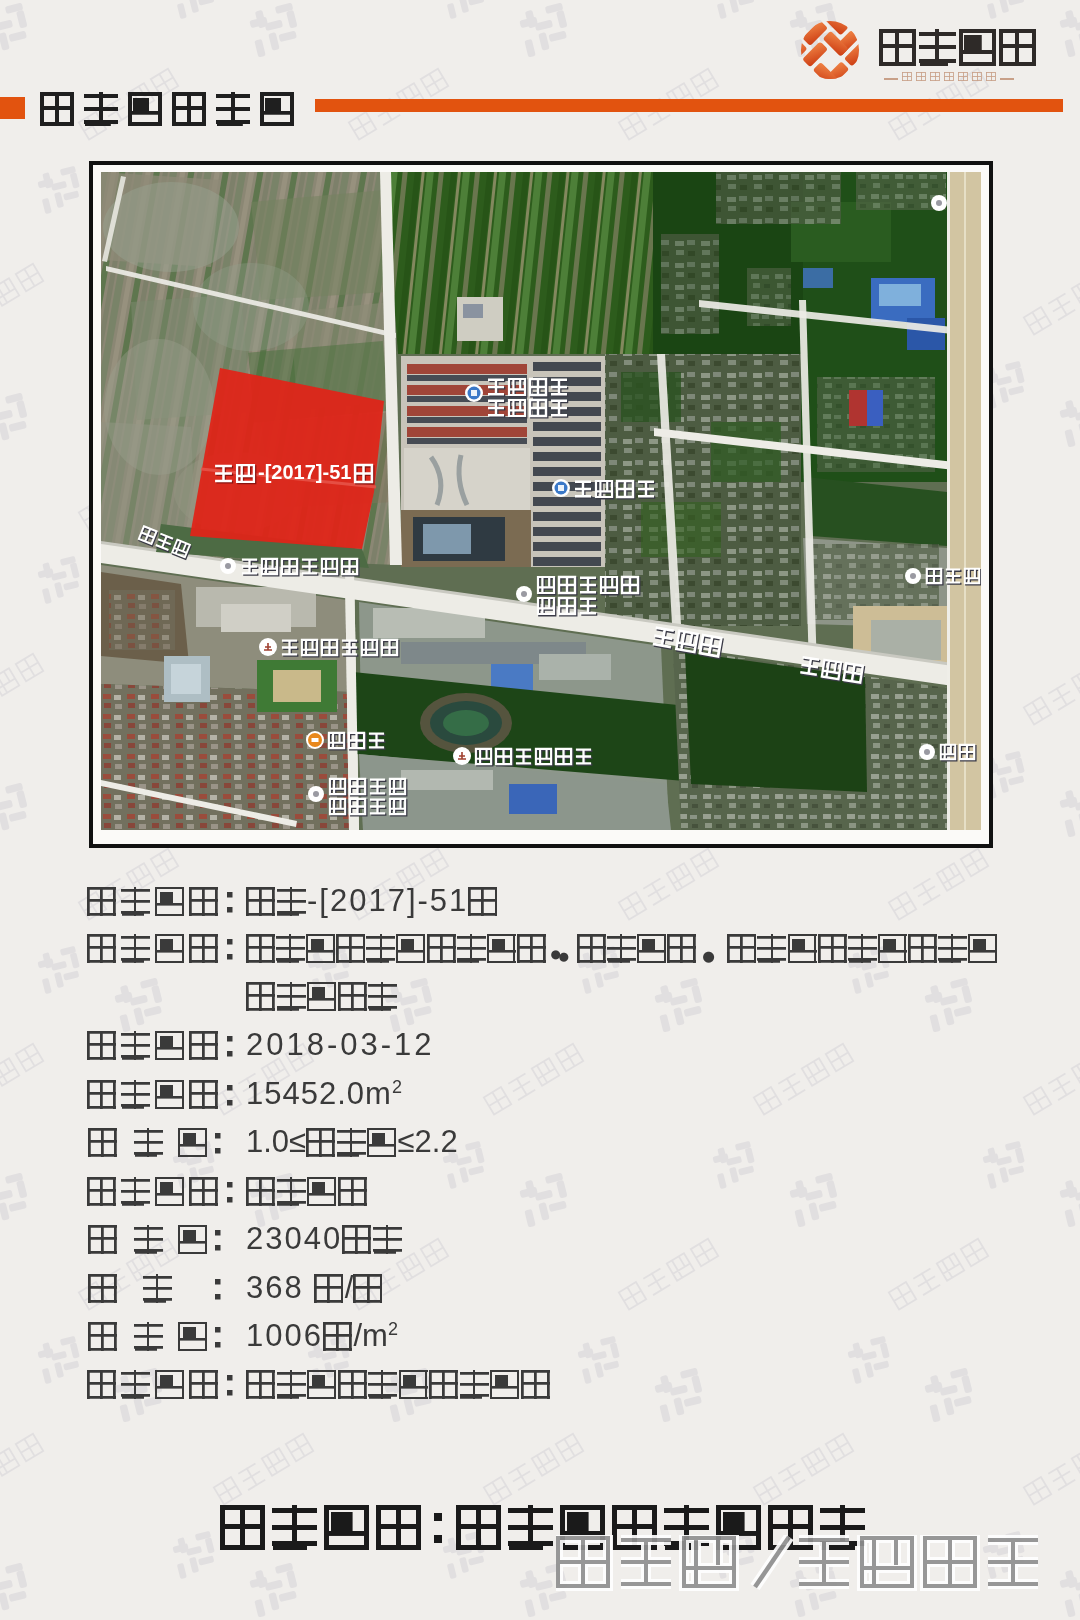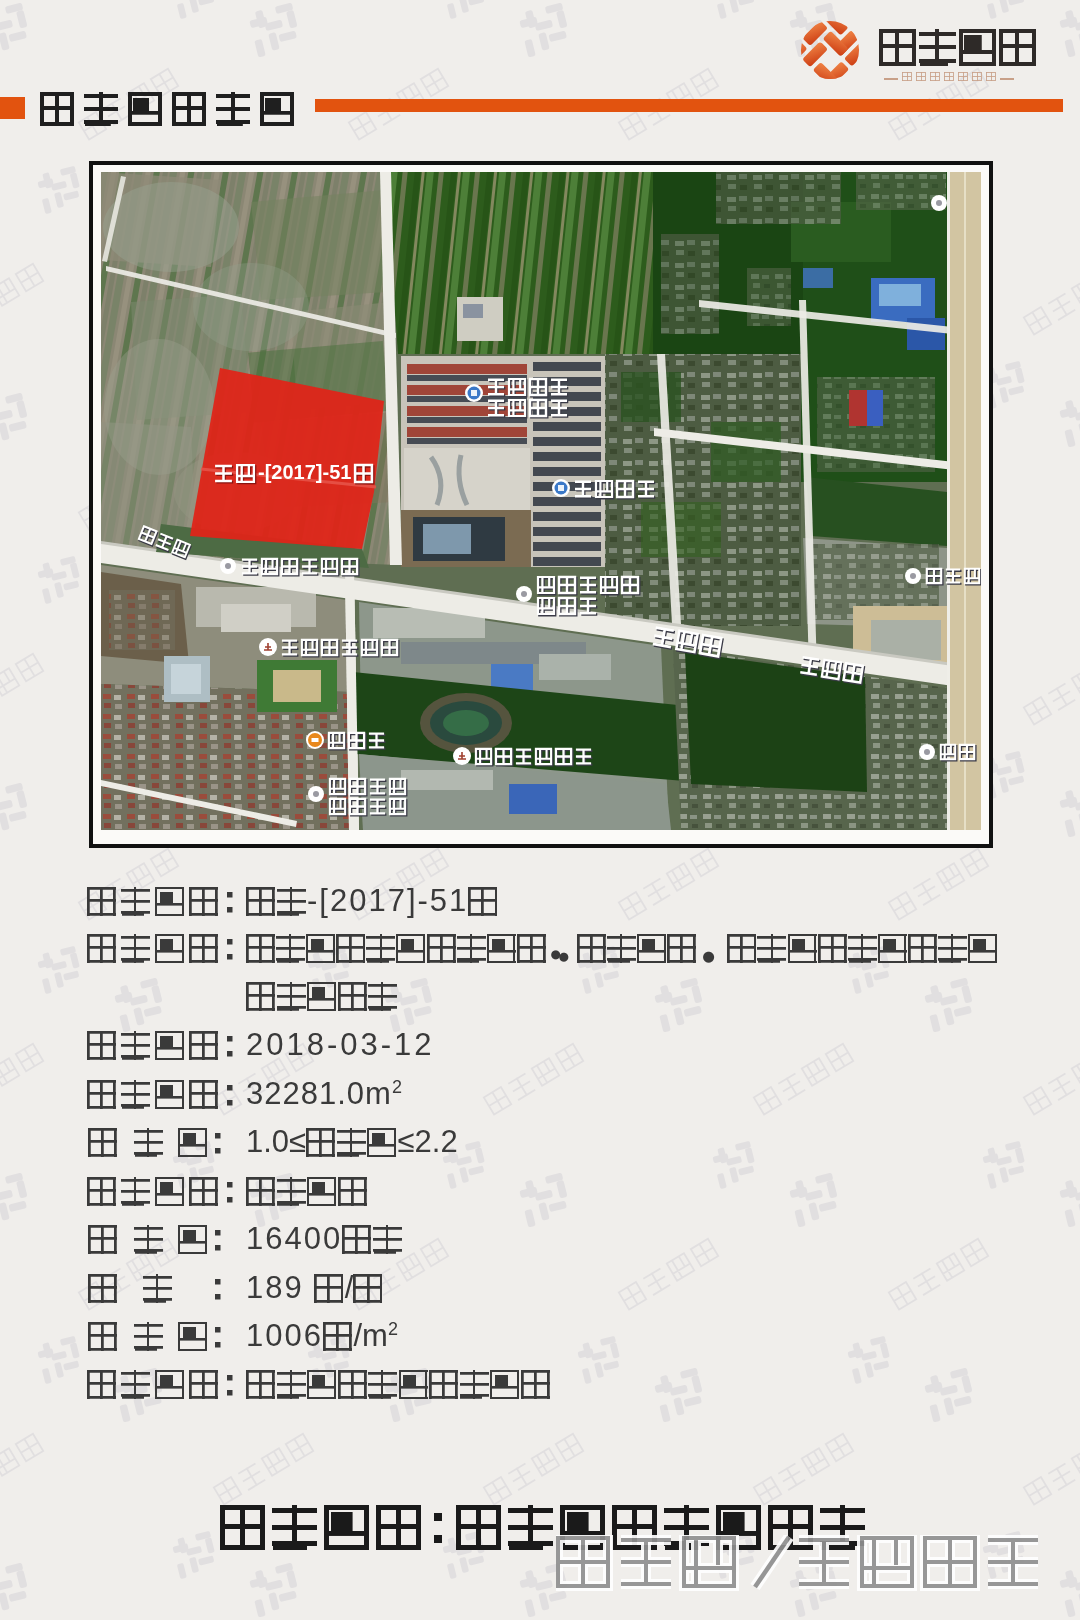--- a/index.html
+++ b/index.html
@@ -533,21 +533,21 @@
       <b class="k1 kb" style="left:189px"></b>
       <span class="colon" style="left:227px"></span>
       <span class="val"><span style="letter-spacing:3px">2018-03-12</span></span>
     </div>
     <div class="row" style="top:1079px">
       <b class="k1 kb" style="left:87px"></b>
       <b class="k2 kb" style="left:121px"></b>
       <b class="k3 kb" style="left:155px"></b>
       <b class="k1 kb" style="left:189px"></b>
       <span class="colon" style="left:227px"></span>
-      <span class="val"><span style="letter-spacing:1px">32281.0m</span><sup style="font-size:18px">2</sup></span>
+      <span class="val"><span style="letter-spacing:1px">15452.0m</span><sup style="font-size:18px">2</sup></span>
     </div>
     <div class="row" style="top:1127px">
       <b class="k1 kb" style="left:88px"></b>
       <b class="k2 kb" style="left:134px"></b>
       <b class="k3 kb" style="left:178px"></b>
       <span class="colon" style="left:215px"></span>
       <span class="val">1.0≤<b class="kv k1" style="width:29px;height:29px;margin-right:1.5px"></b><b class="kv k2" style="width:29px;height:29px;margin-right:1.5px"></b><b class="kv k3" style="width:29px;height:29px;margin-right:1.5px"></b>≤2.2</span>
     </div>
     <div class="row" style="top:1176px">
       <b class="k1 kb" style="left:87px"></b>
@@ -555,27 +555,27 @@
       <b class="k3 kb" style="left:155px"></b>
       <b class="k1 kb" style="left:189px"></b>
       <span class="colon" style="left:227px"></span>
       <span class="val"><b class="kv k1" style="width:29px;height:29px;margin-right:1.5px"></b><b class="kv k2" style="width:29px;height:29px;margin-right:1.5px"></b><b class="kv k3" style="width:29px;height:29px;margin-right:1.5px"></b><b class="kv k1" style="width:29px;height:29px;margin-right:1.5px"></b></span>
     </div>
     <div class="row" style="top:1224px">
       <b class="k1 kb" style="left:88px"></b>
       <b class="k2 kb" style="left:134px"></b>
       <b class="k3 kb" style="left:178px"></b>
       <span class="colon" style="left:215px"></span>
-      <span class="val"><span style="letter-spacing:2px">16400</span><b class="kv k1" style="width:29px;height:29px;margin-right:1.5px"></b><b class="kv k2" style="width:29px;height:29px;margin-right:1.5px"></b></span>
+      <span class="val"><span style="letter-spacing:2px">23040</span><b class="kv k1" style="width:29px;height:29px;margin-right:1.5px"></b><b class="kv k2" style="width:29px;height:29px;margin-right:1.5px"></b></span>
     </div>
     <div class="row" style="top:1273px">
       <b class="k1 kb" style="left:88px"></b>
       <b class="k2 kb" style="left:143px"></b>
       <span class="colon" style="left:215px"></span>
-      <span class="val"><span style="letter-spacing:2px">189 </span><b class="kv k1" style="width:29px;height:29px;margin-right:1.5px"></b><span>/</span><b class="kv k1" style="width:29px;height:29px;margin-right:1.5px"></b></span>
+      <span class="val"><span style="letter-spacing:2px">368 </span><b class="kv k1" style="width:29px;height:29px;margin-right:1.5px"></b><span>/</span><b class="kv k1" style="width:29px;height:29px;margin-right:1.5px"></b></span>
     </div>
     <div class="row" style="top:1321px">
       <b class="k1 kb" style="left:88px"></b>
       <b class="k2 kb" style="left:134px"></b>
       <b class="k3 kb" style="left:178px"></b>
       <span class="colon" style="left:215px"></span>
       <span class="val"><span style="letter-spacing:2px">1006</span><b class="kv k1" style="width:29px;height:29px;margin-right:1.5px"></b><span>/m</span><sup style="font-size:18px">2</sup></span>
     </div>
     <div class="row" style="top:1369px">
       <b class="k1 kb" style="left:87px"></b>

